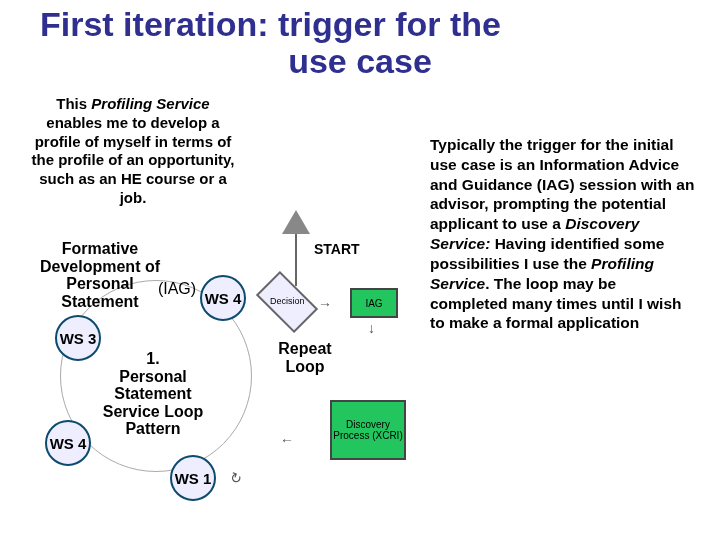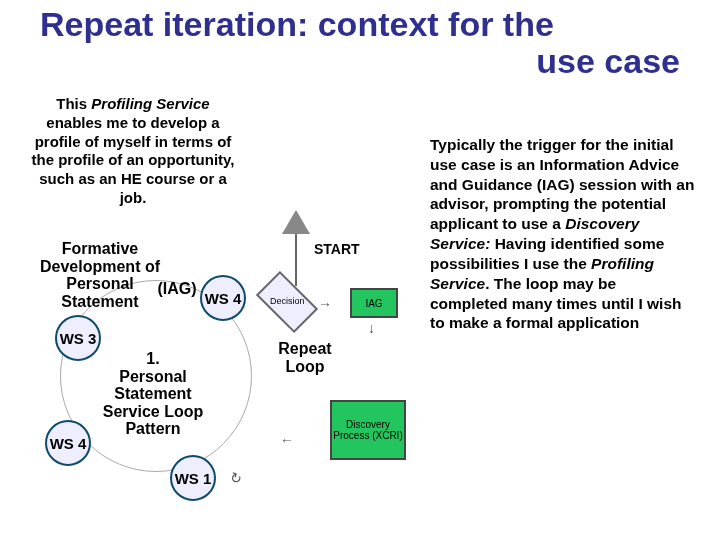--- a/index.html
+++ b/index.html
@@ -1,37 +1,37 @@
 <!DOCTYPE html>
 <html><head>
 <meta charset="utf-8">
 <style>
   html,body{margin:0;padding:0;width:720px;height:540px;background:#fff;font-family:Arial,Helvetica,sans-serif;color:#000;overflow:hidden}
   .slide{position:relative;width:720px;height:540px}
   .title{position:absolute;left:40px;top:6px;width:650px;font-size:34px;font-weight:bold;color:#2f2f8f;line-height:1.1;text-align:left}
-  .title .line2{display:block;text-align:right;padding-right:10px}
+  .title .line2{display:block;text-align:center;padding-right:10px}
   .left-blurb{position:absolute;left:28px;top:95px;width:210px;font-size:15px;font-weight:bold;text-align:center;line-height:1.25}
   .left-blurb .svc{font-style:italic}
   .right-blurb{position:absolute;left:430px;top:135px;width:265px;font-size:15.5px;font-weight:bold;line-height:1.28}
   .right-blurb .disc,.right-blurb .prof{font-style:italic}
   .diagram{position:absolute;left:50px;top:220px;width:370px;height:300px}
   .node{position:absolute;border:2px solid #0c4a6e;border-radius:50%;background:#eef;display:flex;align-items:center;justify-content:center;font-size:15px;font-weight:bold;text-align:center}
   .ws{width:42px;height:42px}
   .box{position:absolute;border:2px solid #444;background:#22c55e;font-size:10px;text-align:center;display:flex;align-items:center;justify-content:center;line-height:1.1}
   .label{position:absolute;font-size:16px;font-weight:bold;text-align:center;line-height:1.1}
   .arrow{position:absolute;color:#555;font-size:14px}
   .tri{position:absolute;width:0;height:0;border-left:14px solid transparent;border-right:14px solid transparent;border-bottom:24px solid #888}
   .loop-ring{position:absolute;border:1px solid #aaa;border-radius:50%}
 </style>
 </head>
 <body>
 
 <div class="slide">
   <div class="title">
-    <span>Repeat iteration: context for the</span>
+    <span>First iteration: trigger for the</span>
     <span class="line2">use case</span>
   </div>
 
   <div class="left-blurb">
     <span>This </span><span class="svc">Profiling Service</span><span> enables me to develop a profile of myself in terms of the profile of an opportunity, such as an HE course or a job.</span>
   </div>
 
   <div class="right-blurb">
     <span>Typically the trigger for the initial use case is an Information Advice and Guidance (IAG) session with an advisor, prompting the potential applicant to use a </span><span class="disc">Discovery Service:</span><span> Having identified some possibilities I use the </span><span class="prof">Profiling Service</span><span>.  The loop may be completed many times until I wish to make a formal application</span>
   </div>
@@ -39,21 +39,21 @@
   <div class="diagram">
 
     <div class="tri" style="left:232px;top:-10px"></div>
     <div class="label" style="left:264px;top:22px;font-size:14px">START</div>
 
     <div style="position:absolute;left:245px;top:14px;width:0;height:52px;border-left:2px solid #666"></div>
 
     <div class="loop-ring" style="left:10px;top:60px;width:190px;height:190px"></div>
 
     <div class="label" style="left:-10px;top:20px;width:120px">Formative Development of Personal Statement</div>
-    <div class="label" style="left:107px;top:60px;width:40px;font-weight:bold">(IAG)</div>
+    <div class="label" style="left:107px;top:60px;width:40px;font-weight:normal">(IAG)</div>
 
     <div class="node ws" style="left:150px;top:55px">
         <span>WS 4</span>
       </div>
     <div class="node ws" style="left:5px;top:95px">
         <span>WS 3</span>
       </div>
     <div class="node ws" style="left:-5px;top:200px">
         <span>WS 4</span>
       </div>

